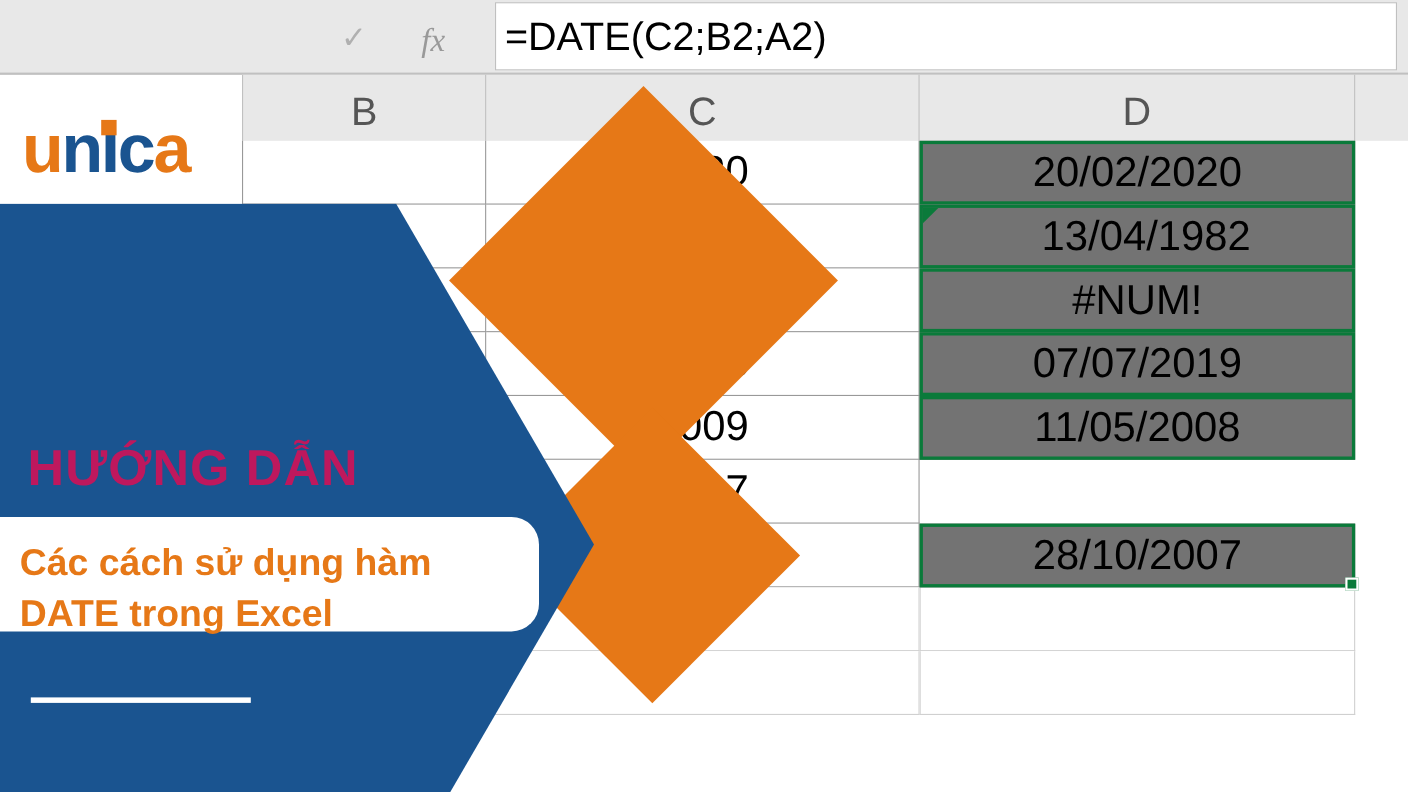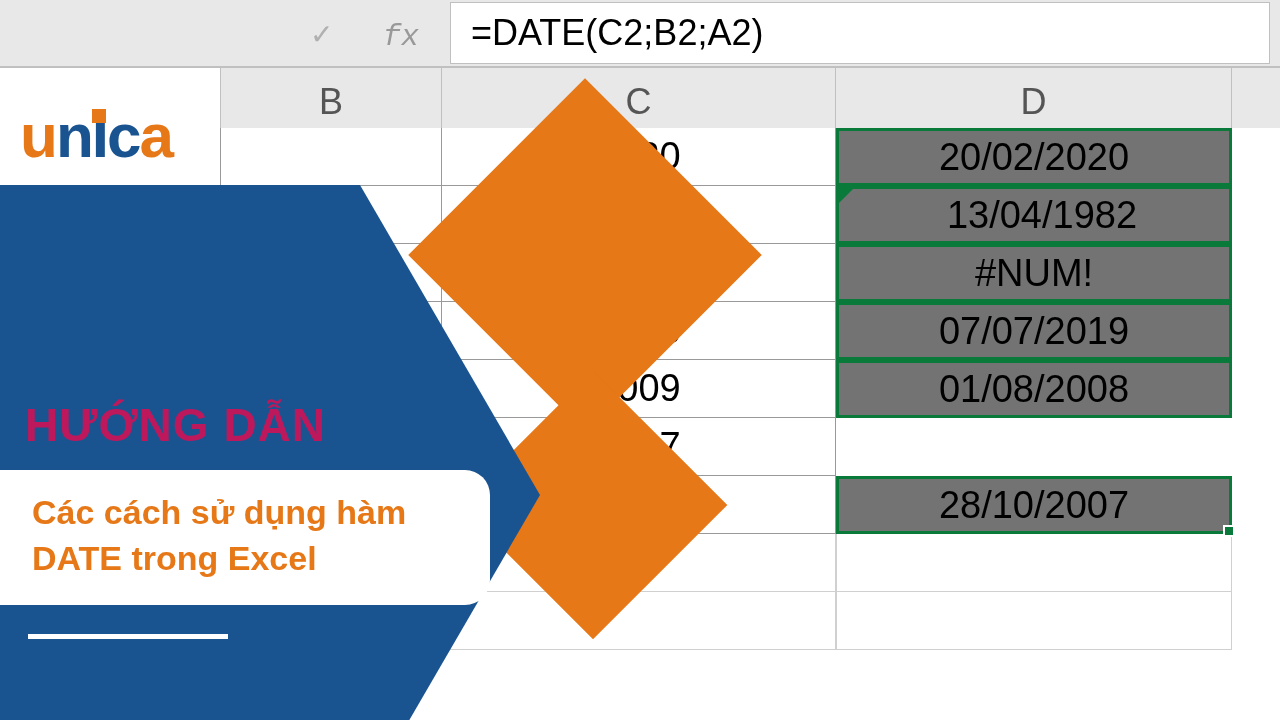--- a/index.html
+++ b/index.html
@@ -32,34 +32,34 @@
       font-size: 28px;
     }
     
     .fx-label {
       position: absolute;
       left: 383px;
       top: 20px;
       font-style: italic;
       font-size: 30px;
       color: #999;
-      font-family: Liberation Mono, monospace;
+      font-family: Liberation Serif, serif;
     }
     
     .formula-input-area {
       position: absolute;
       left: 450px;
       top: 2px;
       height: 62px;
       width: 820px;
       background: #ffffff;
       border: 1px solid #c0c0c0;
       display: flex;
       align-items: center;
-      padding-left: 20px;
+      padding-left: 8px;
     }
     
     .formula-text {
       font-size: 36px;
       color: #000;
       font-family: Arial, sans-serif;
     }
     
     .excel-grid {
       position: absolute;
@@ -233,25 +233,25 @@
       font-weight: bold;
       z-index: 6;
       letter-spacing: 1px;
     }
     
     .subtitle-box {
       position: absolute;
       top: 470px;
       left: 0;
       width: 490px;
-      height: 135px;
+      height: 104px;
       background: #ffffff;
       border-radius: 0 25px 25px 0;
       z-index: 6;
-      padding: 20px 32px;
+      padding: 20px 18px;
     }
     
     .subtitle-text {
       color: #e67817;
       font-size: 34px;
       font-weight: bold;
       line-height: 1.35;
     }
     
     .underline {
@@ -303,21 +303,21 @@
 
   <div class="data-row">
     <div class="cell cell-b"></div>
     <div class="cell cell-c">2018</div>
     <div class="cell cell-d selected-col">07/07/2019</div>
   </div>
 
   <div class="data-row">
     <div class="cell cell-b"></div>
     <div class="cell cell-c">2009</div>
-    <div class="cell cell-d selected-col">01/08/2008</div>
+    <div class="cell cell-d selected-col">11/05/2008</div>
   </div>
 
   <div class="data-row">
     <div class="cell cell-b"></div>
     <div class="cell cell-c">2017</div>
   </div>
 
   <div class="data-row">
     <div class="cell cell-b"></div>
     <div class="cell cell-c">2007</div>

